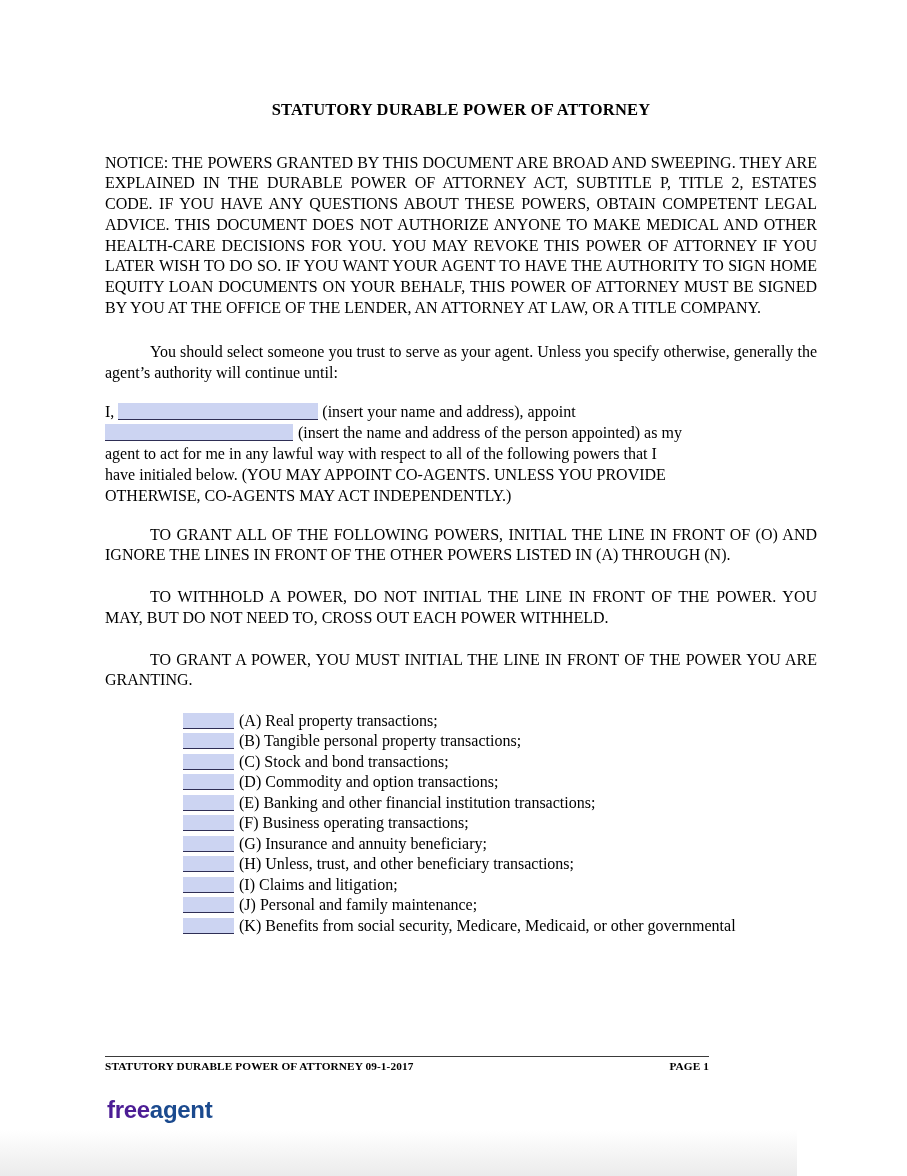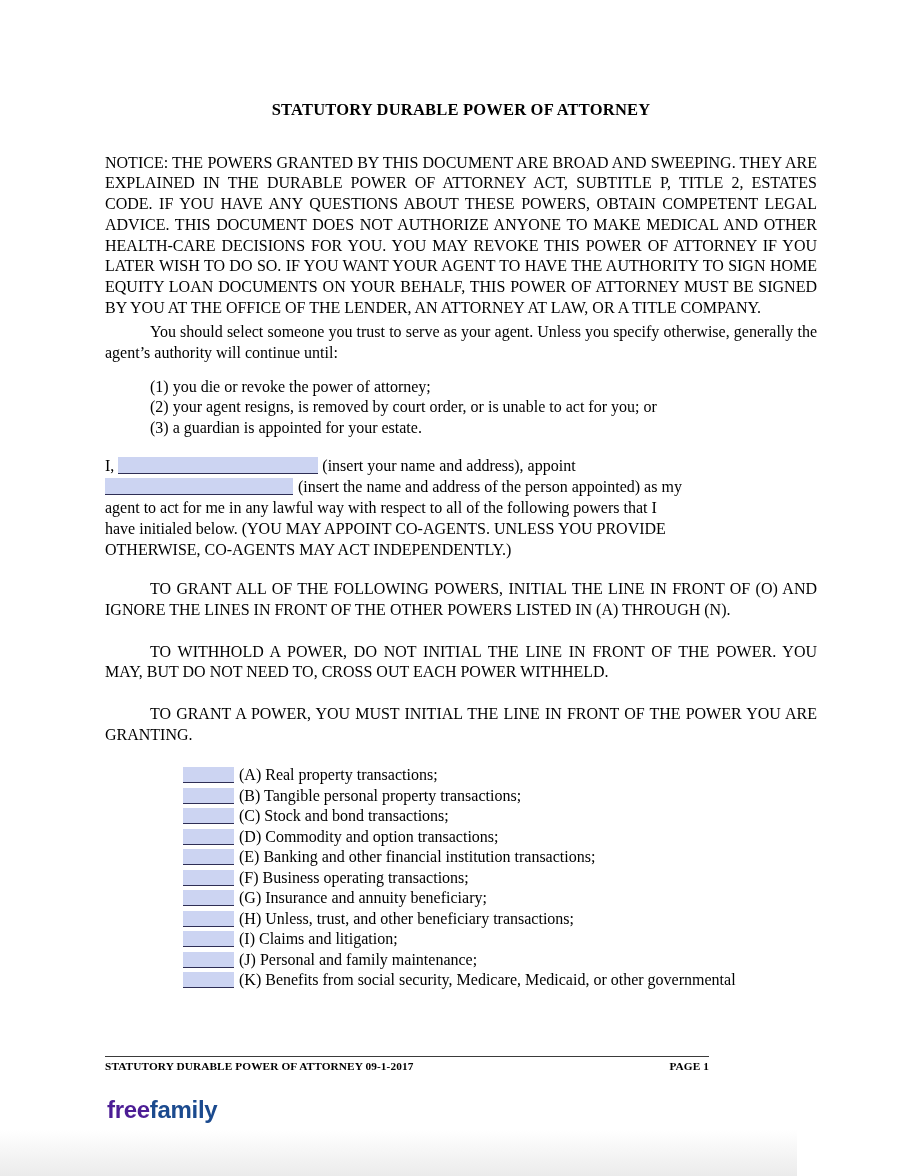--- a/index.html
+++ b/index.html
@@ -26,21 +26,21 @@
   .doc-title {
     font-size: 16.5px;
     font-weight: bold;
     text-align: center;
     margin: 0 0 0 0;
     letter-spacing: 0.2px;
   }
   .para { margin: 0; }
   .justify { text-align: justify; }
   .notice { margin-top: 32px; }
-  .select-agent { margin-top: 4px; text-indent: 45px; }
+  .select-agent { margin-top: 24px; text-indent: 45px; }
   .term-list { margin-top: 13px; padding-left: 45px; line-height: 20.5px; }
   .appointment { margin-top: 17px; line-height: 21px; }
   .fill-field {
     display: inline-block;
     background: #ccd4f2;
     border-bottom: 1.5px solid #2e2e55;
     height: 16px;
     vertical-align: -3px;
   }
   .name-field-1 { width: 200px; margin-left: 4px; margin-right: 4px; }
@@ -98,25 +98,20 @@
 
 <div class="page">
   <div class="content">
 
     <h1 class="doc-title">STATUTORY DURABLE POWER OF ATTORNEY</h1>
 
     <p class="para justify notice">NOTICE:  THE POWERS GRANTED BY THIS DOCUMENT ARE BROAD AND SWEEPING.  THEY ARE EXPLAINED IN THE DURABLE POWER OF ATTORNEY ACT, SUBTITLE P, TITLE 2, ESTATES CODE.  IF YOU HAVE ANY QUESTIONS ABOUT THESE POWERS, OBTAIN COMPETENT LEGAL ADVICE.  THIS DOCUMENT DOES NOT AUTHORIZE ANYONE TO MAKE MEDICAL AND OTHER HEALTH-CARE DECISIONS FOR YOU.  YOU MAY REVOKE THIS POWER OF ATTORNEY IF YOU LATER WISH TO DO SO. IF YOU WANT YOUR AGENT TO HAVE THE AUTHORITY TO SIGN HOME EQUITY LOAN DOCUMENTS ON YOUR BEHALF, THIS POWER OF ATTORNEY MUST BE SIGNED BY YOU AT THE OFFICE OF THE LENDER, AN ATTORNEY AT LAW, OR A TITLE COMPANY.</p>
 
     <p class="para justify select-agent">You should select someone you trust to serve as your agent.  Unless you specify otherwise, generally the agent’s authority will continue until:</p>
 
-    <div class="term-list">
-      <div>(1) you die or revoke the power of attorney;</div>
-      <div>(2) your agent resigns, is removed by court order, or is unable to act for you; or</div>
-      <div>(3) a guardian is appointed for your estate.</div>
-    </div>
 
     <div class="appointment">
       <div><span>I,</span><span class="fill-field name-field-1"></span><span>(insert your name and address), appoint</span></div>
       <div><span class="fill-field name-field-2"></span><span>(insert the name and address of the person appointed) as my</span></div>
       <div>agent to act for me in any lawful way with respect to all of the following powers that I</div>
       <div>have initialed below. (YOU MAY APPOINT CO-AGENTS.  UNLESS YOU PROVIDE</div>
       <div>OTHERWISE, CO-AGENTS MAY ACT INDEPENDENTLY.)</div>
     </div>
 
     <p class="para justify instr instr-1">TO GRANT ALL OF THE FOLLOWING POWERS, INITIAL THE LINE IN FRONT OF (O) AND IGNORE THE LINES IN FRONT OF THE OTHER POWERS LISTED IN (A) THROUGH (N).</p>
@@ -142,17 +137,17 @@
   </div>
 
   <div class="footer-rule"></div>
 
   <div class="page-footer">
     <span>STATUTORY DURABLE POWER OF ATTORNEY 09-1-2017</span>
     <span>PAGE 1</span>
   </div>
 
   <div class="brand-logo">
-    <span class="brand-free">free</span><span class="brand-forms">family</span>
+    <span class="brand-free">free</span><span class="brand-forms">agent</span>
   </div>
 
   <div class="bottom-gradient"></div>
 </div>
 
 </body></html>

